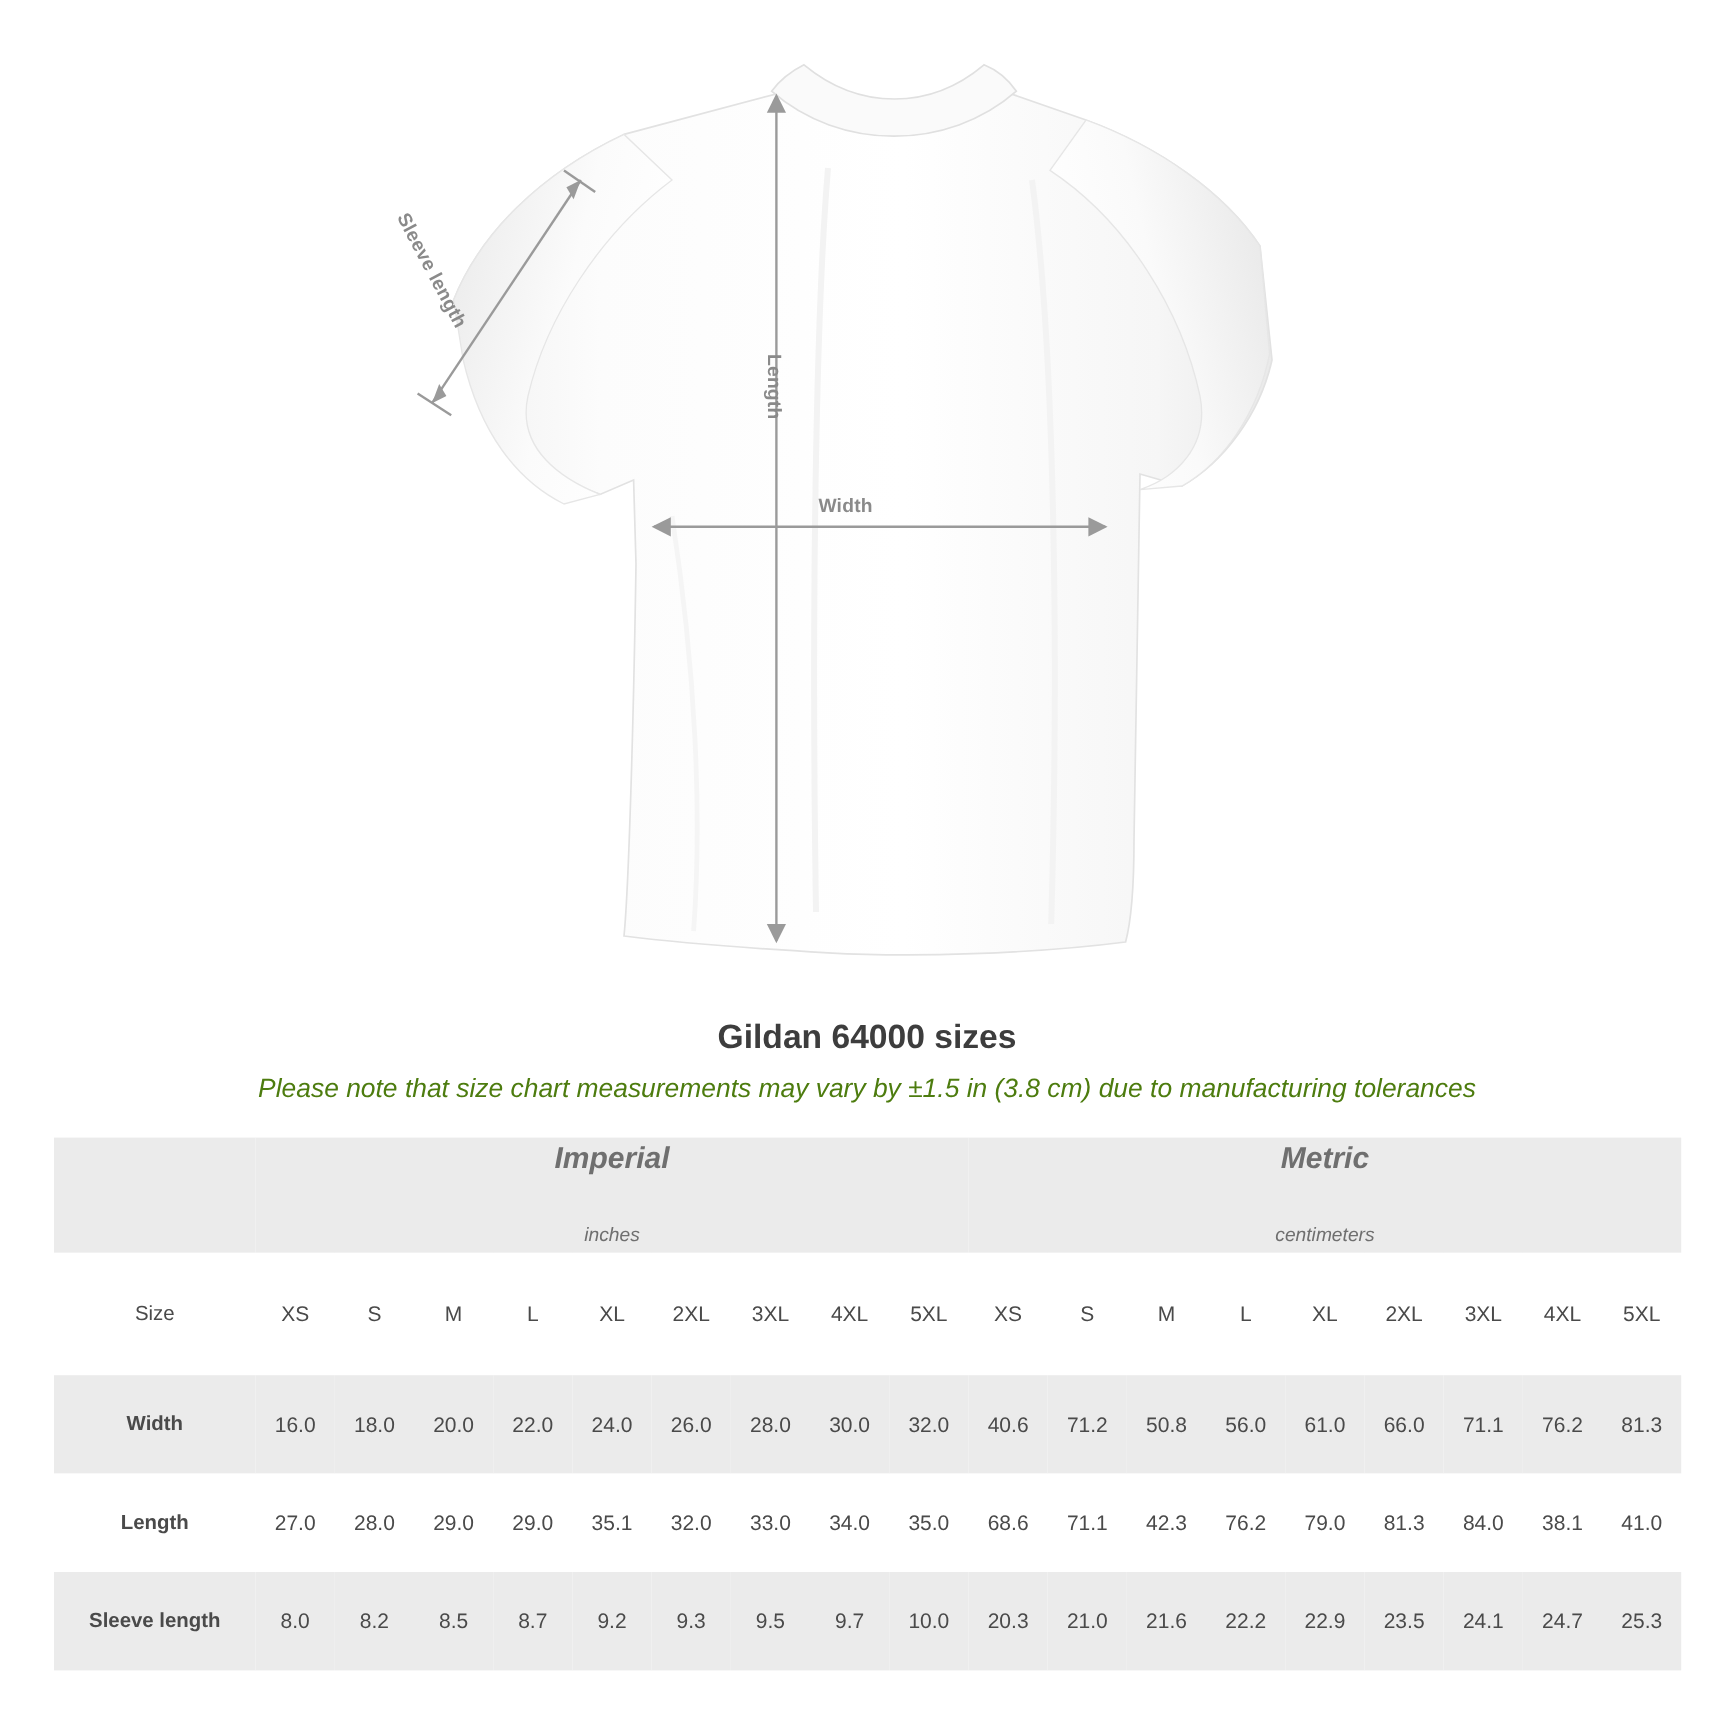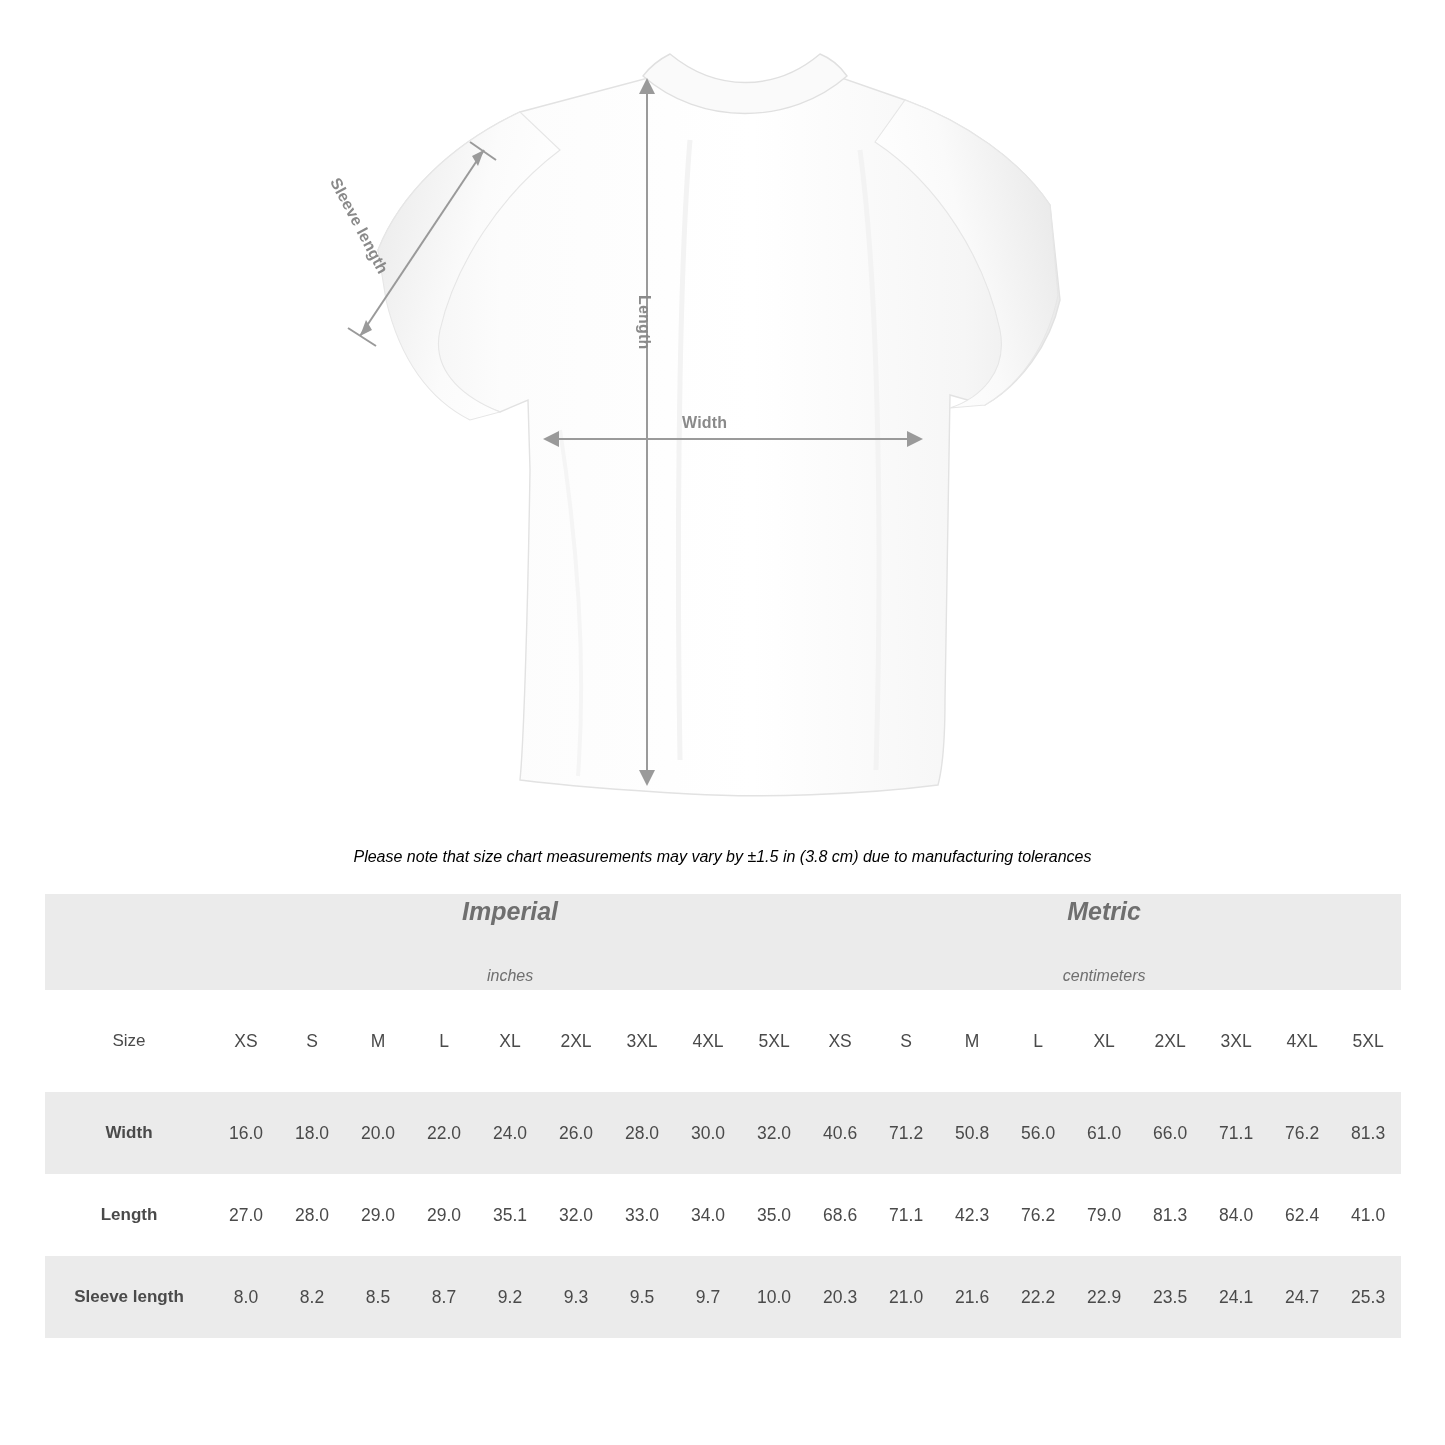--- a/index.html
+++ b/index.html
@@ -56,23 +56,23 @@
     text-align: center;
     margin-top: 18px;
   }
   .chart-title {
     font-size: 28px;
     font-weight: bold;
     color: #3d3d3d;
     margin: 0 0 14px 0;
   }
   .chart-note {
-    font-size: 16px;
+    font-size: 22px;
     font-style: italic;
-    color: #000000;
+    color: #4d7c0f;
     margin: 0;
   }
 
   
   .table-wrap {
     margin: 28px 45px 0 45px;
   }
   table.size-table {
     border-collapse: collapse;
     width: 1355px;
@@ -206,20 +206,21 @@
     <polygon points="543,439 559,431 559,447" fill="#9a9a9a"></polygon>
     <polygon points="923,439 907,431 907,447" fill="#9a9a9a"></polygon>
   </svg>
 
   <div class="dim-label label-sleeve">Sleeve length</div>
   <div class="dim-label label-length">Length</div>
   <div class="dim-label label-width">Width</div>
 </div>
 
 <div class="title-block">
+  <h1 class="chart-title">Gildan 64000 sizes</h1>
   <p class="chart-note">Please note that size chart measurements may vary by ±1.5 in (3.8 cm) due to manufacturing tolerances</p>
 </div>
 
 <div class="table-wrap">
   <table class="size-table">
     <colgroup>
       <col class="col-label">
       <col class="col-cell">
         <col class="col-cell">
         <col class="col-cell">
@@ -307,21 +308,21 @@
         <td>33.0</td>
         <td>34.0</td>
         <td>35.0</td>
         <td>68.6</td>
         <td>71.1</td>
         <td>42.3</td>
         <td>76.2</td>
         <td>79.0</td>
         <td>81.3</td>
         <td>84.0</td>
-        <td>62.4</td>
+        <td>38.1</td>
         <td>41.0</td>
       </tr>
 
       <tr class="data-row shade">
         <td class="rowlabel">Sleeve length</td>
         <td>8.0</td>
         <td>8.2</td>
         <td>8.5</td>
         <td>8.7</td>
         <td>9.2</td>

